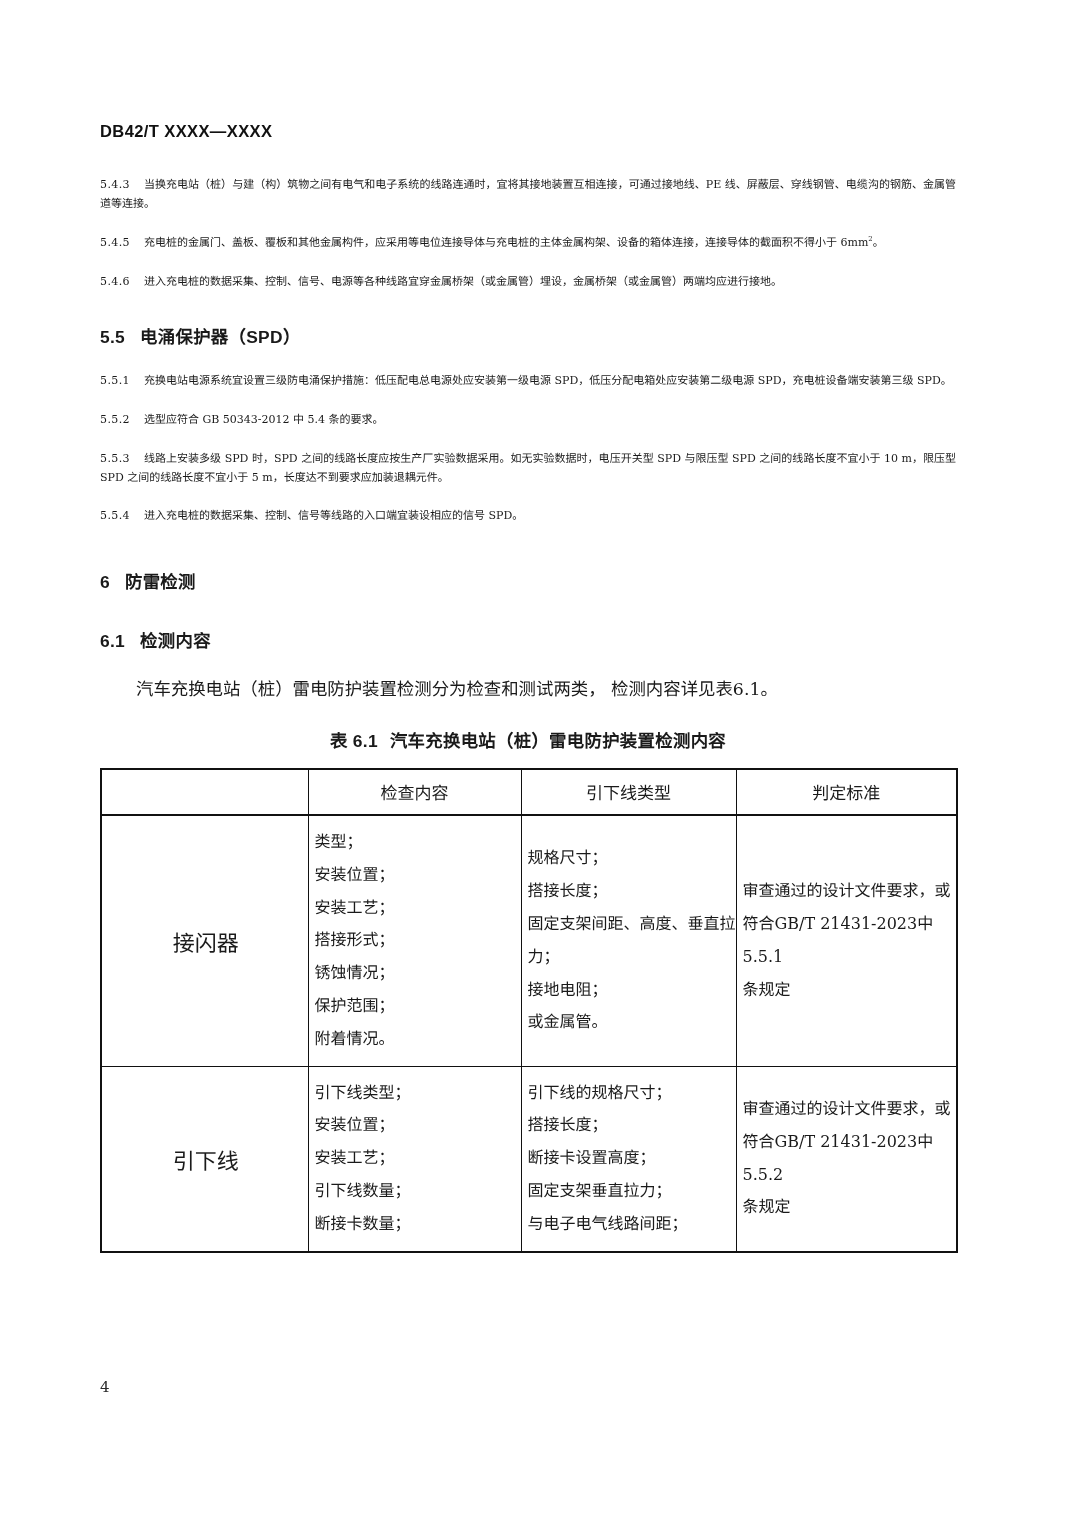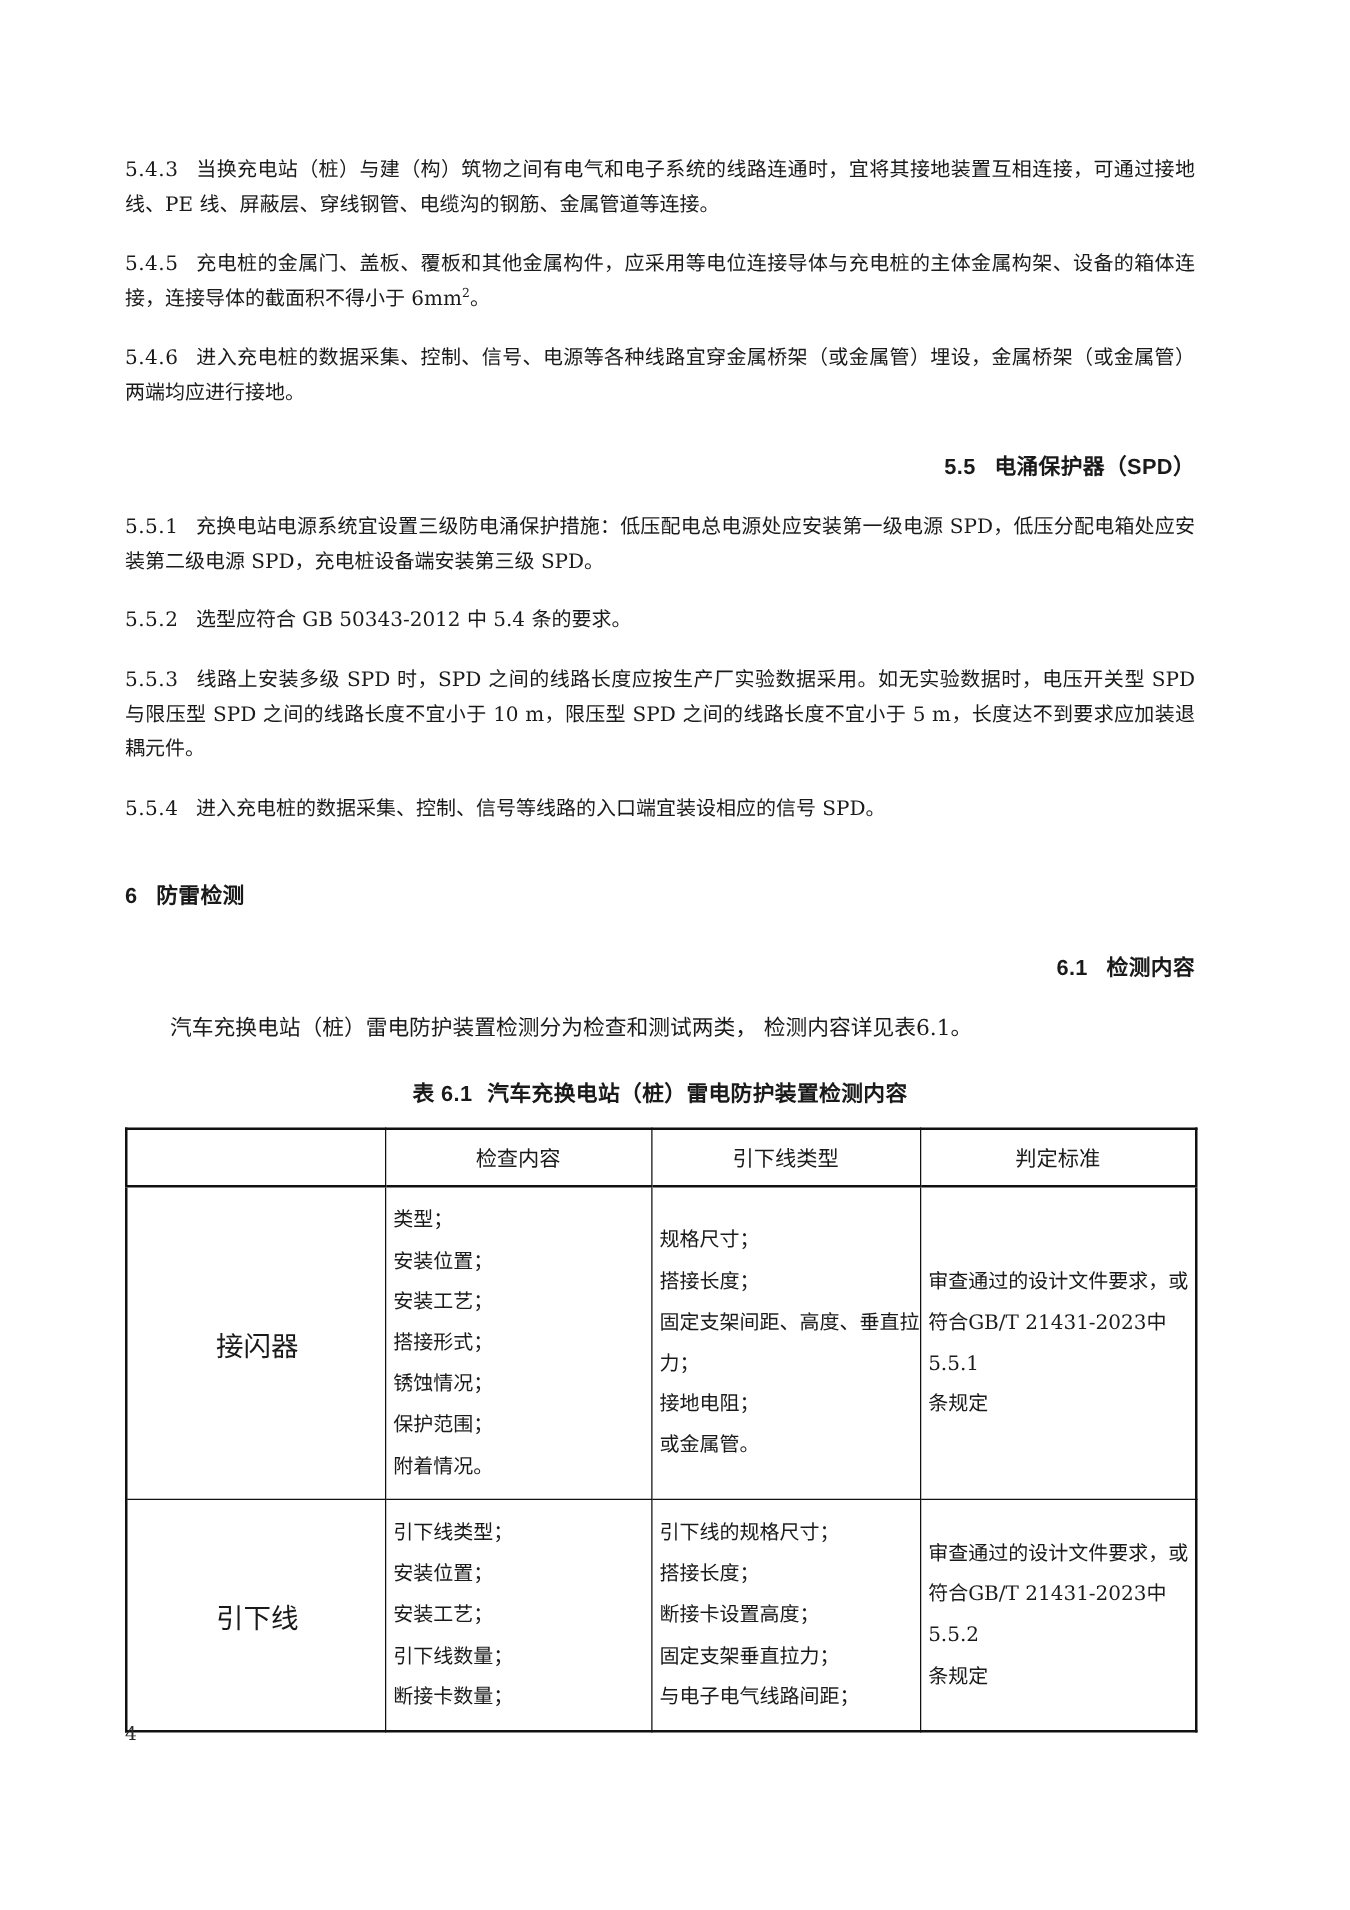--- a/index.html
+++ b/index.html
@@ -37,21 +37,21 @@
     font-weight: bold;
     letter-spacing: 0.4px;
     color: #111;
     margin: 0 0 34px 0;
     line-height: 1.2;
   }
 
   
   p.clause {
     margin: 0 0 20px 0;
-    font-size: 16px;
+    font-size: 11px;
     line-height: 1.72;
     text-align: justify;
     text-justify: inter-ideograph;
     color: #1a1a1a;
   }
   .num {
     font-family: "DejaVu Serif", "Liberation Serif", serif;
     letter-spacing: 0.4px;
   }
   .gap { display: inline-block; width: 14px; }
@@ -65,21 +65,21 @@
   h2.sec {
     font-family: "Liberation Sans", "DejaVu Sans", sans-serif;
     font-size: 17.4px;
     font-weight: bold;
     margin: 30px 0 22px 0;
     line-height: 1.4;
     letter-spacing: 0.3px;
   }
   h2.sec .hgap { display: inline-block; width: 15px; }
   h2.sec.major { margin: 44px 0 26px 0; }
-  h2.sec.minor { margin: 34px 0 22px 0; text-align: right; }
+  h2.sec.minor { margin: 34px 0 22px 0; }
 
   p.indented {
     margin: 16px 0 22px 0;
     font-size: 17.4px;
     line-height: 1.72;
     text-indent: 36px;
     text-align: justify;
   }
 
   
@@ -146,20 +146,21 @@
     font-size: 15px;
     color: #2a2a2a;
   }
 </style>
 </head>
 <body>
 
 <div class="page">
   <div class="content">
 
+    <div class="running-head">DB42/T  XXXX—XXXX</div>
 
     <p class="clause">
       <span class="num">5.4.3</span><span class="gap"></span><span>当换充电站（桩）与建（构）筑物之间有电气和电子系统的线路连通时，宜将其接地装置互相连接，可通过接地线、PE 线、屏蔽层、穿线钢管、电缆沟的钢筋、金属管道等连接。</span>
     </p>
 
 
     <p class="clause">
       <span class="num">5.4.5</span><span class="gap"></span><span>充电桩的金属门、盖板、覆板和其他金属构件，应采用等电位连接导体与充电桩的主体金属构架、设备的箱体连接，连接导体的截面积不得小于 6mm</span><sup class="sq">2</sup><span>。</span>
     </p>
 

